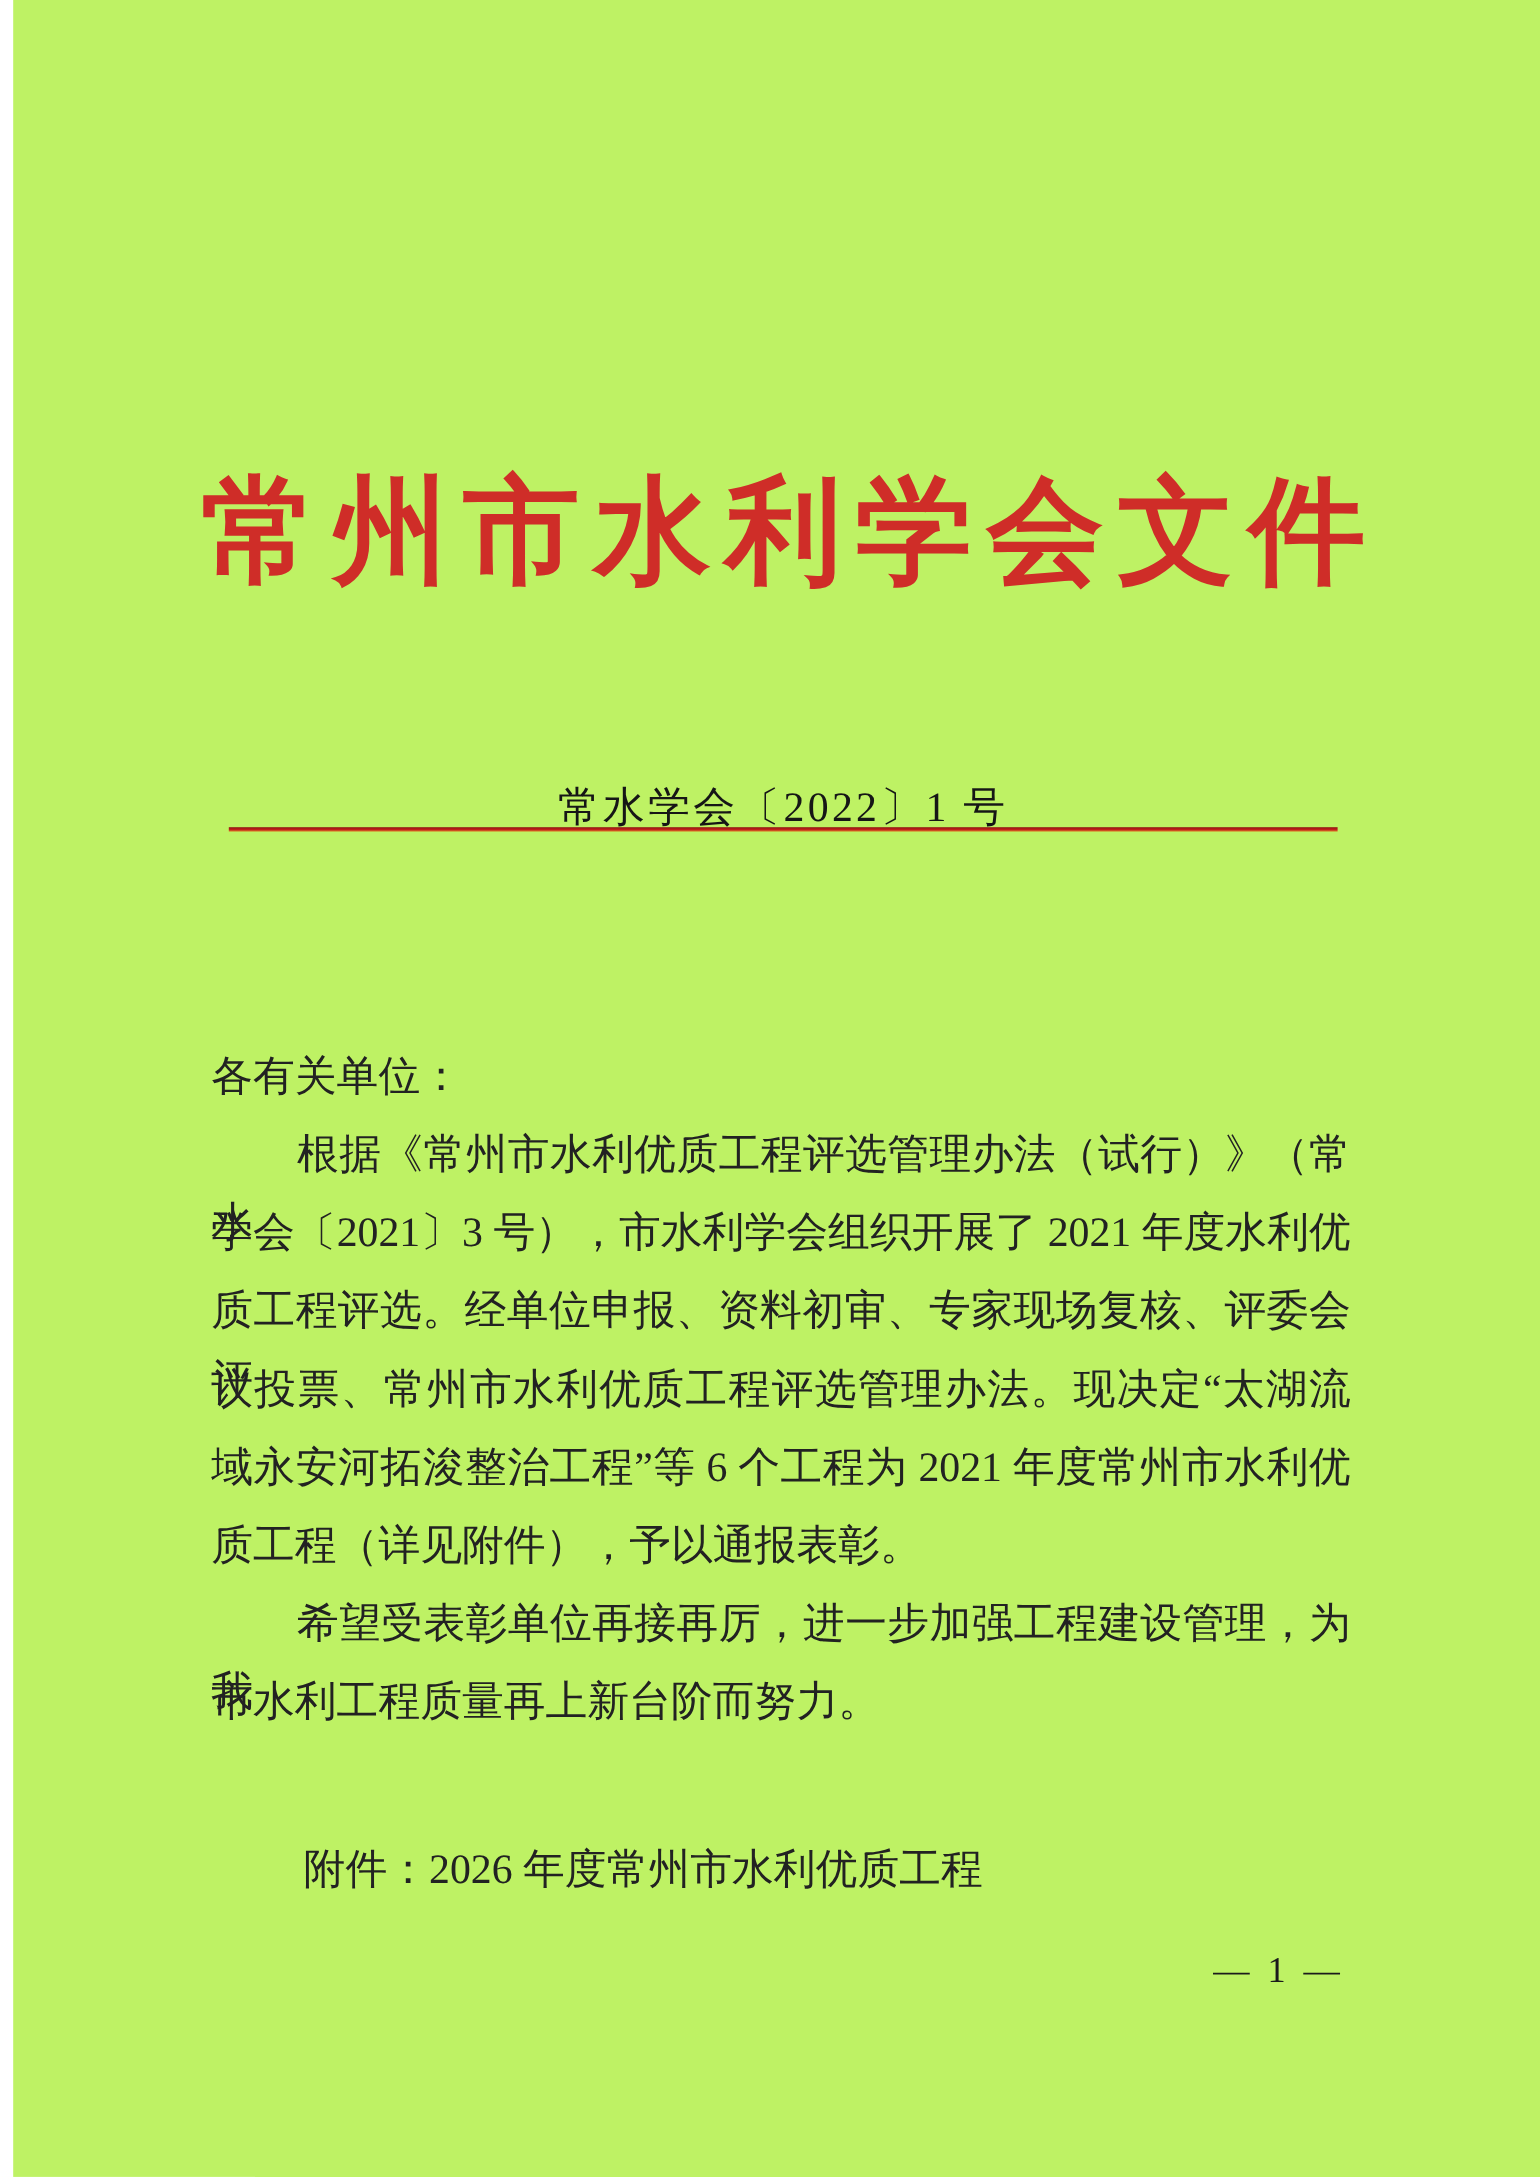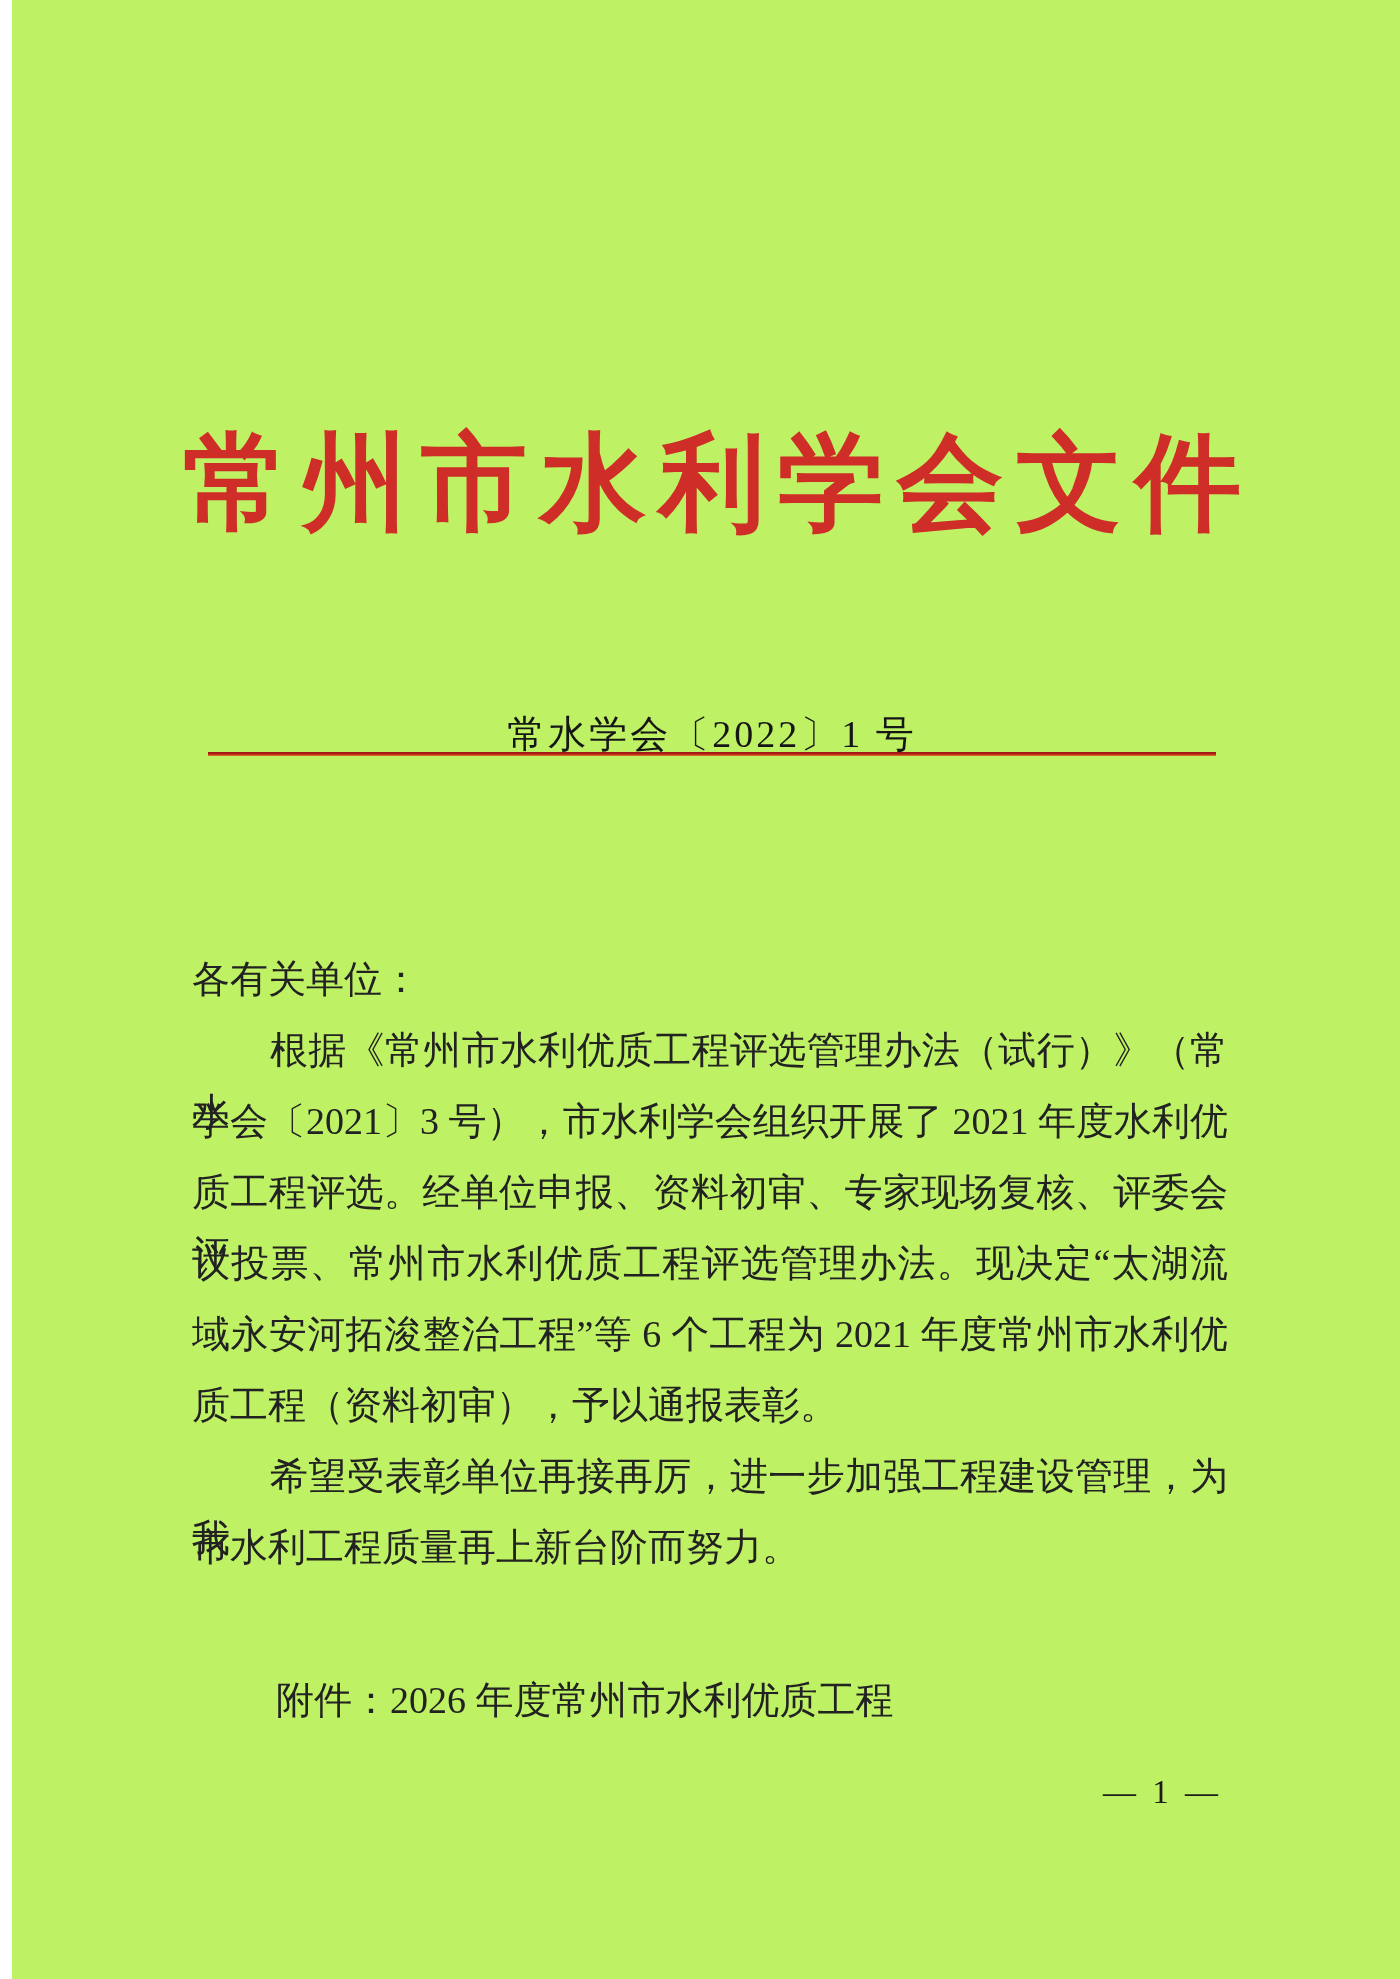--- a/index.html
+++ b/index.html
@@ -124,21 +124,21 @@
 
 
   <div class="body-block">
     <div class="body-line">各有关单位：</div>
 
     <div class="body-line indent fill">根据《常州市水利优质工程评选管理办法（试行）》（常水</div>
     <div class="body-line fill">学会〔2021〕3 号），市水利学会组织开展了 2021 年度水利优</div>
     <div class="body-line fill">质工程评选。经单位申报、资料初审、专家现场复核、评委会评</div>
     <div class="body-line fill">议投票、常州市水利优质工程评选管理办法。现决定“太湖流</div>
     <div class="body-line fill">域永安河拓浚整治工程”等 6 个工程为 2021 年度常州市水利优</div>
-    <div class="body-line">质工程（资料初审），予以通报表彰。</div>
+    <div class="body-line">质工程（详见附件），予以通报表彰。</div>
     <div class="body-line indent fill">希望受表彰单位再接再厉，进一步加强工程建设管理，为我</div>
     <div class="body-line">市水利工程质量再上新台阶而努力。</div>
 
     <div class="attachment-line">附件：2026 年度常州市水利优质工程</div>
   </div>
 
   <div class="page-number">— 1 —</div>
 
 </div>
 

